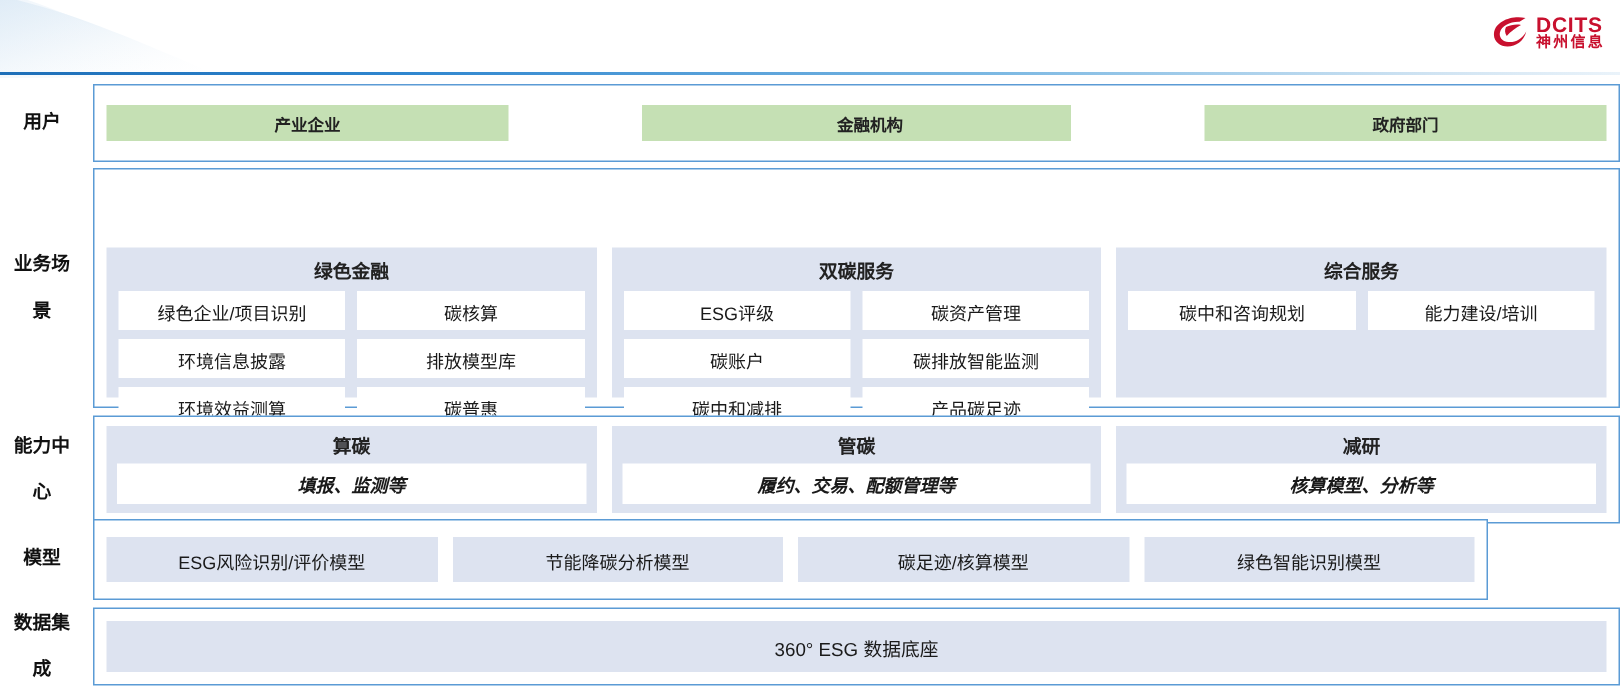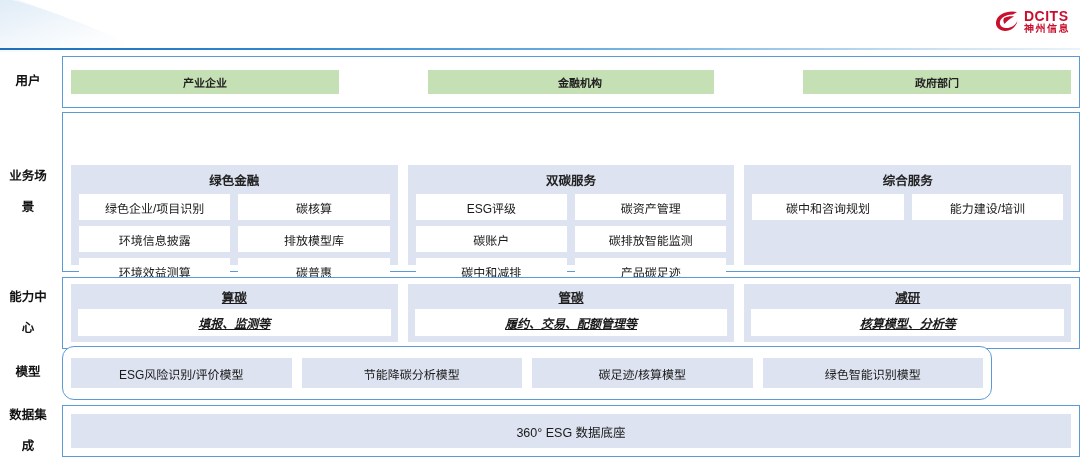--- a/index.html
+++ b/index.html
@@ -180,21 +180,20 @@
     padding: 6px 8px;
     gap: 10px;
   }
   .cap-panel {
     flex: 1 1 0;
     background: #dde3f0;
     box-sizing: border-box;
     padding: 3px 7px 6px 7px;
     display: flex;
     flex-direction: column;
-    text-decoration: underline;
   }
   .cap-title {
     text-align: center;
     font-size: 12.5px;
     font-weight: bold;
     color: #222222;
     margin-bottom: 3px;
   }
   .cap-sub {
     flex: 1;
@@ -207,21 +206,20 @@
     font-weight: bold;
     color: #1a1a1a;
   }
 
   
   #row-models { left: 0; top: 346px; width: 992px; height: 54px; }
   #row-models .row-body {
     align-items: center;
     padding: 0 8px;
     gap: 10px;
-    border-radius: 12px;
   }
   .model-chip {
     flex: 1 1 0;
     height: 30px;
     background: #dde3f0;
     display: flex;
     align-items: center;
     justify-content: center;
     font-size: 12px;
     color: #1a1a1a;

